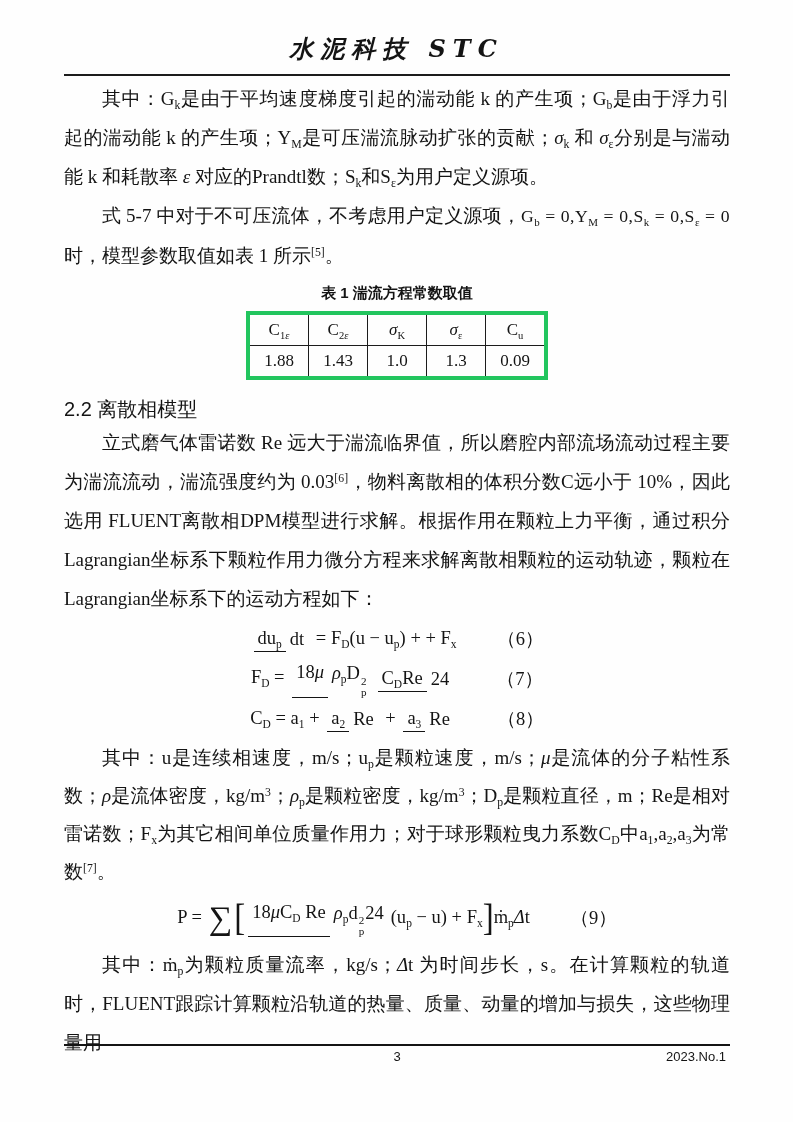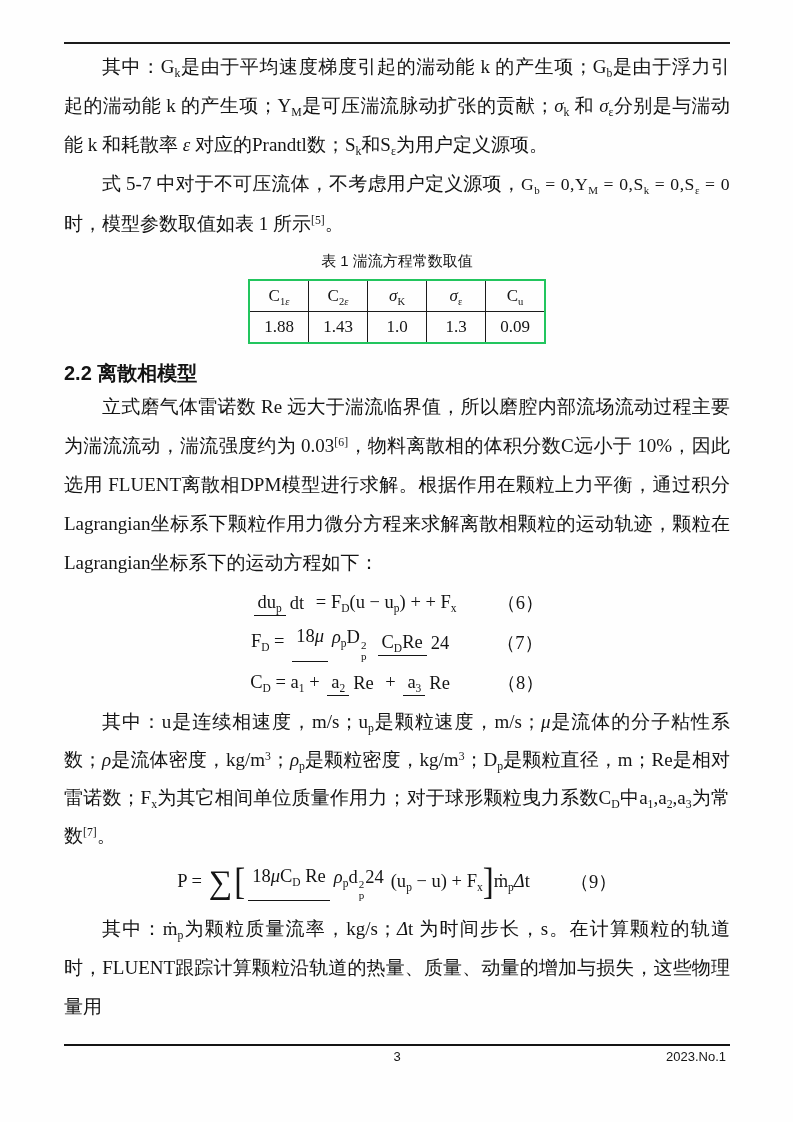--- a/index.html
+++ b/index.html
@@ -18,31 +18,31 @@
   
   .body{padding:3px 63px 0 64px;}
   .para{margin:0;font-size:19px;line-height:39px;text-align:justify;text-indent:2em;}
   .para.tight{line-height:38px;}
   sub,sup{font-size:0.62em;line-height:0;}
   sub{vertical-align:-0.35em;}
   sup{vertical-align:0.55em;}
   .m{font-size:0.93em;letter-spacing:0.5px;}
   
   .table-caption{
-    text-align:center;margin-top:9px;font-size:15px;font-weight:normal;
+    text-align:center;margin-top:9px;font-size:15px;font-weight:bold;
     font-family:"Liberation Sans","DejaVu Sans",sans-serif;
   }
-  table.const{border-collapse:collapse;margin:8px auto 16px;border:2px solid #22c55e;}
+  table.const{border-collapse:collapse;margin:8px auto 16px;border:4px solid #22c55e;}
   table.const td{
     border:1.6px solid #1c1c1c;width:58px;height:30px;text-align:center;
     font-size:17px;padding:0;
   }
   
   .section-heading{
-    margin:13px 0 0;font-size:20px;font-weight:bold;
+    margin:13px 0 0;font-size:20px;font-weight:normal;
     font-family:"Liberation Sans","DejaVu Sans",sans-serif;
   }
   
   .equation{text-align:center;margin:9px 0 7px;font-size:18.5px;line-height:1.15;}
   .eq-no{display:inline-block;margin-left:36px;vertical-align:middle;}
   .eq-body{display:inline-block;vertical-align:middle;}
   .frac{display:inline-flex;flex-direction:row;vertical-align:middle;text-align:center;margin:0 3px;}
   .frac .num{display:block;border-bottom:1.6px solid #141414;padding:1px 4px 2px;}
   .frac .den{display:block;padding:2px 4px 0;}
   .ss{display:inline-flex;flex-direction:column;font-size:0.60em;line-height:1;vertical-align:-0.5em;margin:0 1px;}
@@ -56,20 +56,21 @@
     font-family:"Liberation Sans","DejaVu Sans",sans-serif;font-size:13px;}
   .page-number{position:absolute;left:50%;transform:translateX(-50%);}
   .issue{position:absolute;right:4px;text-align:right;}
 </style>
 </head>
 <body>
 
 <div class="page">
 
   <div class="header">
+    <div class="journal-title">水泥科技 STC</div>
     <div class="header-rule"></div>
   </div>
 
   <div class="body">
 
     <p class="para">其中：G<sub>k</sub>是由于平均速度梯度引起的湍动能 k 的产生项；G<sub>b</sub>是由于浮力引起的湍动能 k 的产生项；Y<sub>M</sub>是可压湍流脉动扩张的贡献；<i>σ</i><sub>k</sub> 和 <i>σ</i><sub>ε</sub>分别是与湍动能 k 和耗散率 <i>ε</i> 对应的Prandtl数；S<sub>k</sub>和S<sub>ε</sub>为用户定义源项。</p>
 
     <p class="para">式 5-7 中对于不可压流体，不考虑用户定义源项，<span class="m">G<sub>b</sub> = 0,Y<sub>M</sub> = 0,S<sub>k</sub> = 0,S<sub>ε</sub> = 0</span> 时，模型参数取值如表 1 所示<sup>[5]</sup>。</p>
 
     <div class="table-caption">表 1 湍流方程常数取值</div>

